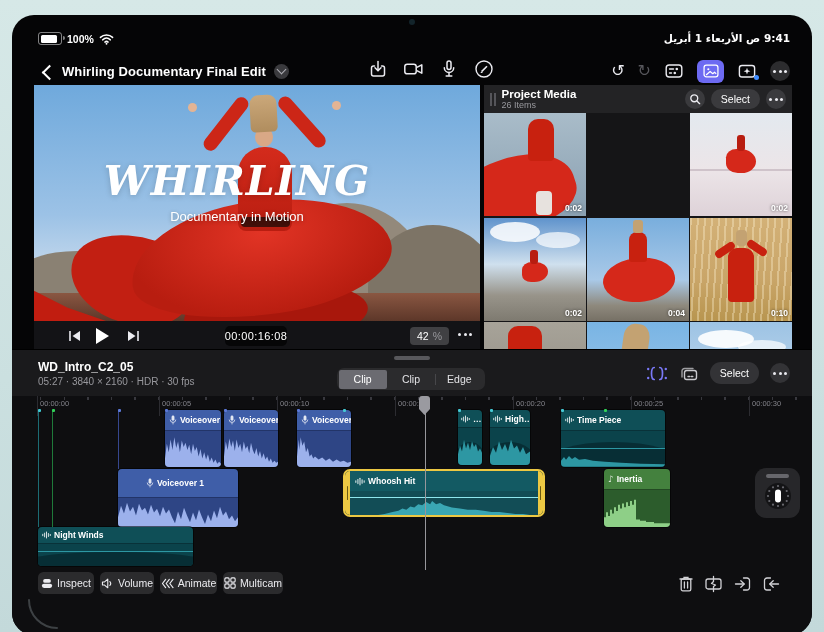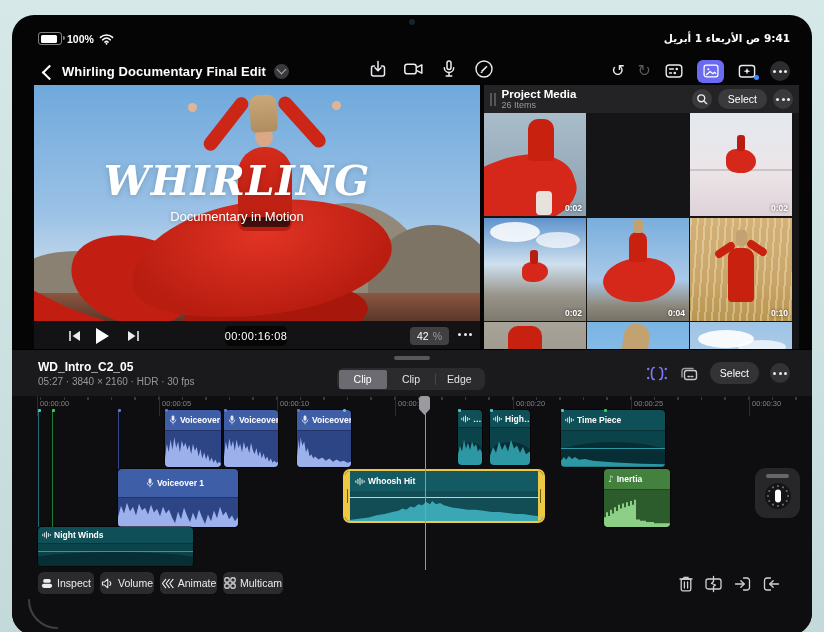--- a/index.html
+++ b/index.html
@@ -33,21 +33,21 @@
   .ov-title{position:absolute;left:0;right:40px;top:72px;text-align:center;color:#fff;
     font-family:"DejaVu Serif",serif;font-style:italic;font-weight:bold;font-size:41px;letter-spacing:1px;z-index:6;text-shadow:0 1px 6px rgba(0,0,0,.18);}
   .ov-sub{position:absolute;left:0;right:40px;top:124px;text-align:center;color:#fff;font-size:13px;z-index:6;text-shadow:0 1px 4px rgba(0,0,0,.3);}
   
   #transport{left:22px;top:306px;width:446px;height:30px;background:#131316;}
   .tc-pill{position:absolute;left:191px;top:5px;width:62px;height:20px;background:#060607;border-radius:5px;
     color:#fff;font-size:11px;letter-spacing:.4px;display:flex;align-items:center;justify-content:center;}
   .pct-pill{position:absolute;left:376px;top:6px;height:18px;background:#404043;border-radius:4px;display:flex;align-items:center;padding:0 7px;gap:4px;font-size:10.5px;color:#fff;}
   .pct-pill s{text-decoration:none;color:#98989d;}
   
-  #pm{left:472px;top:70px;width:308px;height:264px;background:#151517;overflow:hidden;padding-left:7px;}
+  #pm{left:472px;top:70px;width:308px;height:264px;background:#151517;overflow:hidden;}
   #pm-head{position:absolute;left:0;top:0;right:0;height:28px;background:#232325;display:flex;align-items:center;}
   .pm-title{color:#fff;font-size:11.5px;font-weight:bold;line-height:11px;}
   .pm-count{color:#98989d;font-size:9px;line-height:10px;}
   .circ-btn{width:20px;height:20px;border-radius:50%;background:#3a3a3d;display:inline-flex;align-items:center;justify-content:center;color:#ebebf0;}
   .sel-pill{height:20px;border-radius:11px;background:#3a3a3d;color:#fff;font-size:10.5px;display:inline-flex;align-items:center;padding:0 10px;}
   .thumb{position:absolute;width:102px;height:103px;overflow:hidden;}
   .dur{position:absolute;right:4px;bottom:3px;color:#fff;font-size:8.5px;font-weight:bold;text-shadow:0 0 3px rgba(0,0,0,.7);z-index:3;}
   .blob{position:absolute;border-radius:50%;}
   
   .t1{background:linear-gradient(180deg,#a9bcc9,#8aa0b1);} 
@@ -531,21 +531,21 @@
             </span>
             <span>Voiceover 1</span>
           </div>
         <div class="wv" style="height:29px;">
             <svg viewBox="0 0 120 30" preserveAspectRatio="none">
               <path d="M0 30 L0 20 3 8 6 16 9 5 12 14 15 9 18 18 21 6 24 13 27 10 30 17 33 7 36 15 39 11 42 19 45 9 48 16 51 12 54 20 57 26 60 14 63 22 66 10 69 18 72 25 75 15 78 23 81 12 84 20 87 27 90 17 93 24 96 13 99 21 102 9 105 18 108 14 111 22 114 18 117 24 120 20 L120 30 Z"></path>
             </svg>
           </div>
       </div>
 
-      <div class="clip teal sel" style="left:331px;top:119px;width:202px;height:54px;box-sizing:border-box;">
+      <div class="clip teal sel" style="left:331px;top:119px;width:202px;height:48px;box-sizing:border-box;">
         <span class="trim" style="left:0;">
             <i></i>
           </span>
         <span class="trim" style="right:0;">
             <i></i>
           </span>
         <div class="hd" style="background:#135a63;padding-left:10px;">
             <span class="clip-icon">
               <svg width="10" height="9" viewBox="0 0 12 10" stroke="currentColor" stroke-width="1.3" stroke-linecap="round">
                 <path d="M1 4 V6"></path>

